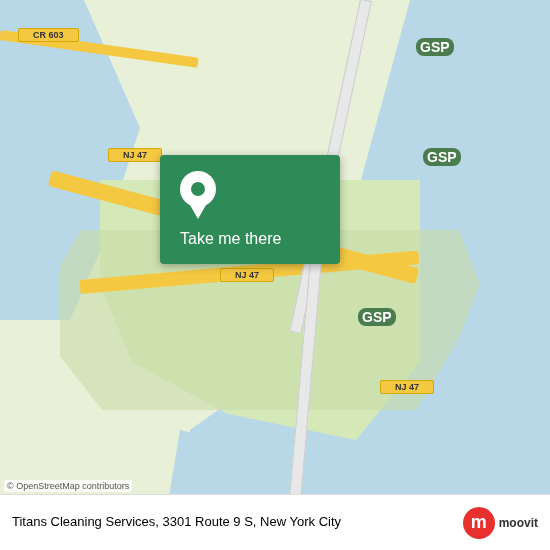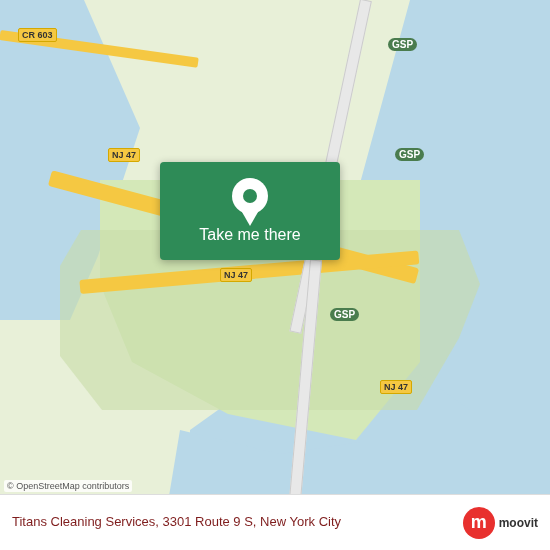--- a/index.html
+++ b/index.html
@@ -152,54 +152,54 @@
       border-radius: 2px;
     }
 
     
     .road-label {
       position: absolute;
       font-size: 9px;
       font-weight: bold;
       background: #f5c842;
       border: 1px solid #d4a800;
-      padding: 1px 3px;
+      padding: 1px 14px;
       border-radius: 2px;
       color: #333;
       white-space: nowrap;
     }
 
     .road-label-gsp {
       position: absolute;
-      font-size: 10px;
+      font-size: 14px;
       font-weight: bold;
       background: #4a7c4e;
       color: white;
       padding: 1px 4px;
       border-radius: 8px;
       white-space: nowrap;
+      margin-left: 28px;
     }
 
     
     #take-me-there-btn {
       position: absolute;
       top: 155px;
       left: 160px;
       width: 180px;
       background: #2e8b57;
       border: none;
       border-radius: 4px;
       padding: 16px 20px;
       cursor: pointer;
       display: flex;
       flex-direction: column;
-      align-items: center;
-      gap: 4px;
+      align-items: flex-start;
+      gap: 15px;
       box-shadow: 0 2px 8px rgba(0,0,0,0.3);
-      margin-top: 7px;
     }
 
     .location-pin {
       width: 36px;
       height: 44px;
       position: relative;
     }
 
     .pin-circle {
       width: 36px;
@@ -247,21 +247,21 @@
       padding: 8px 12px;
       display: flex;
       align-items: center;
       justify-content: space-between;
       border-top: 1px solid #ddd;
       min-height: 56px;
     }
 
     #address-text {
       font-size: 13px;
-      color: #7f1d1d;
+      color: #000000;
       flex: 1;
       line-height: 1.4;
     }
 
     #moovit-logo {
       display: flex;
       align-items: center;
       gap: 4px;
       flex-shrink: 0;
     }

